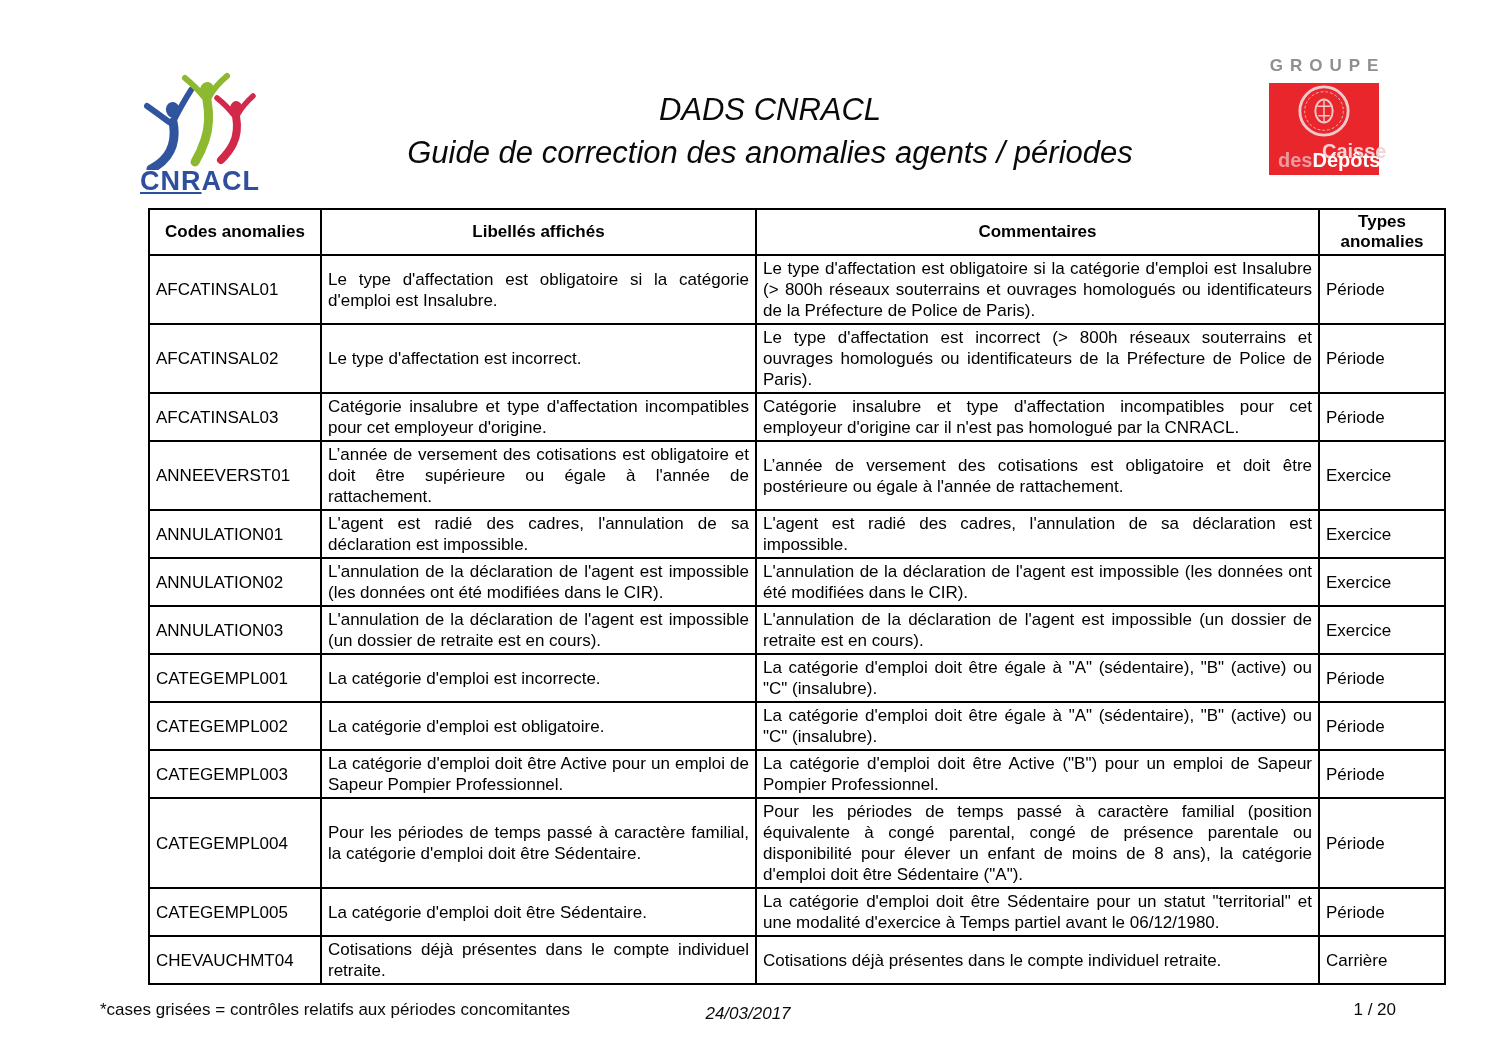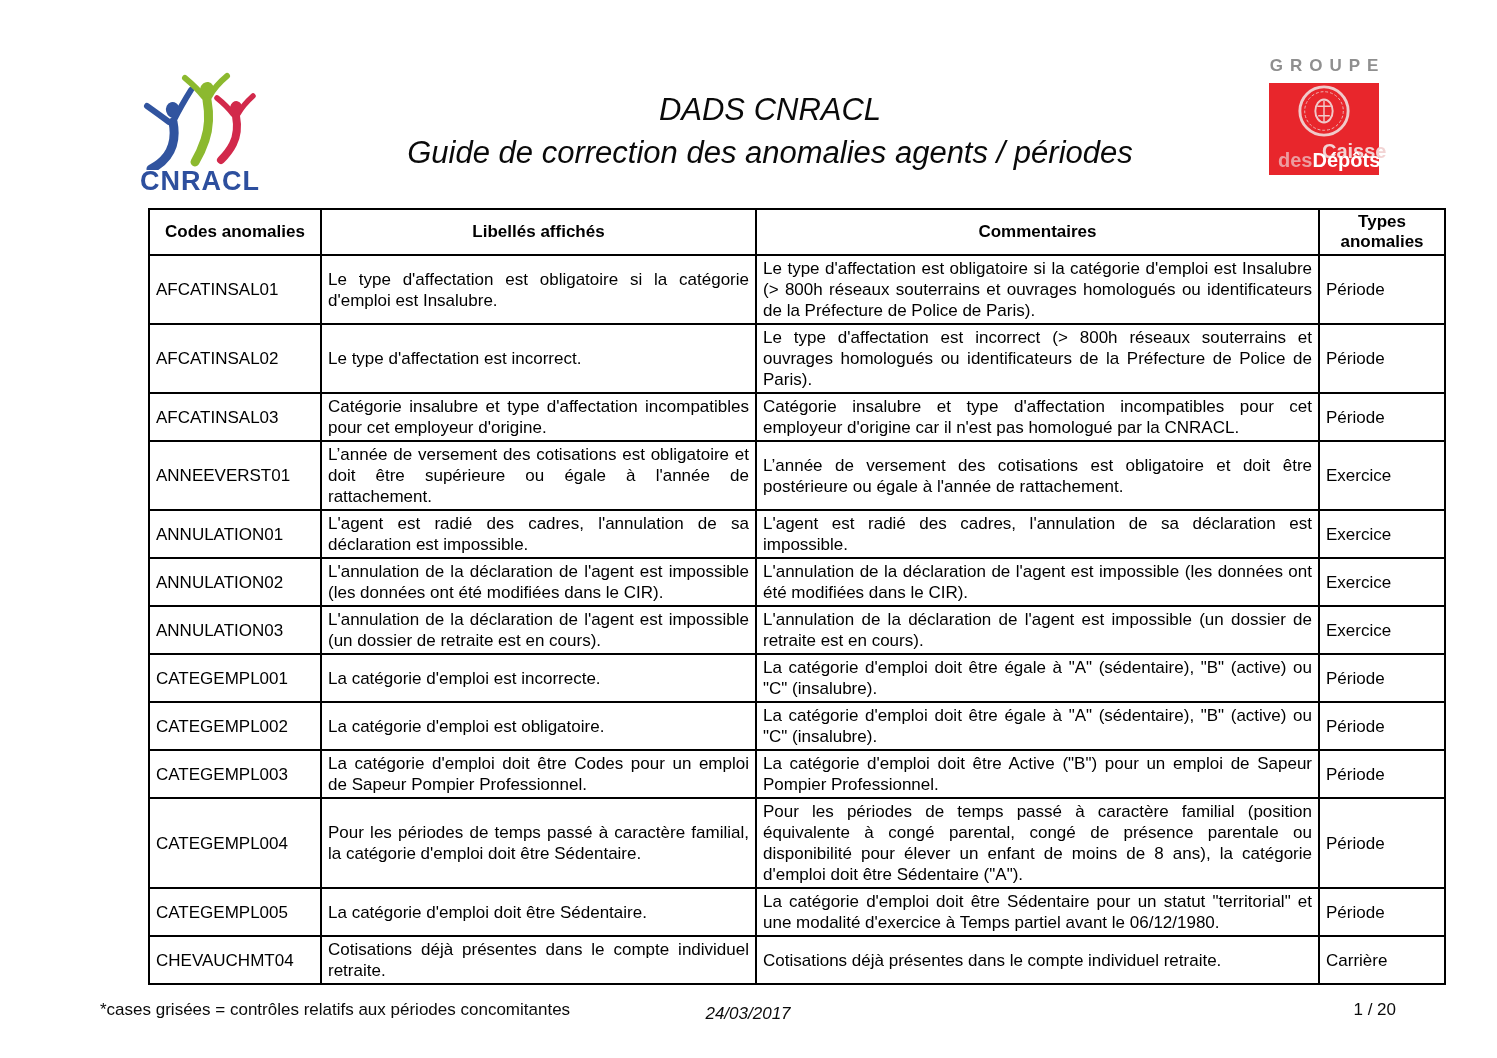--- a/index.html
+++ b/index.html
@@ -18,21 +18,21 @@
     position: absolute; left: 131px; top: 70px;
     width: 138px; height: 126px; text-align: center;
   }
   .logo-cnracl svg { display: block; margin: 0 auto; }
   .cnracl-wordmark {
     margin-top: -2px;
     font-size: 27px; letter-spacing: 1px;
     color: var(--cnracl-text, #2d4f9e);
     line-height: 1;
   }
-  .cnracl-wordmark .cnr { font-weight: 800; }
+  .cnracl-wordmark .cnr { font-weight: 800; text-decoration: underline; }
   .cnracl-wordmark .acl { font-weight: 700; }
 
   .page-title {
     position: absolute; left: 150px; top: 88px; width: 1240px;
     text-align: center;
     font-style: italic;
     font-size: 31px; line-height: 43px;
     color: #0a0a0a;
     white-space: nowrap;
   }
@@ -224,21 +224,21 @@
 
   <tr>
     <td class="c-code">CATEGEMPL002</td>
     <td class="c-lib">La catégorie d'emploi est obligatoire.</td>
     <td class="c-com">La catégorie d'emploi doit être égale à "A" (sédentaire), "B" (active) ou "C" (insalubre).</td>
     <td class="c-type">Période</td>
   </tr>
 
   <tr>
     <td class="c-code">CATEGEMPL003</td>
-    <td class="c-lib">La catégorie d'emploi doit être Codes pour un emploi de Sapeur Pompier Professionnel.</td>
+    <td class="c-lib">La catégorie d'emploi doit être Active pour un emploi de Sapeur Pompier Professionnel.</td>
     <td class="c-com">La catégorie d'emploi doit être Active ("B") pour un emploi de Sapeur Pompier Professionnel.</td>
     <td class="c-type">Période</td>
   </tr>
 
   <tr>
     <td class="c-code">CATEGEMPL004</td>
     <td class="c-lib">Pour les périodes de temps passé à caractère familial, la catégorie d'emploi doit être Sédentaire.</td>
     <td class="c-com">Pour les périodes de temps passé à caractère familial (position équivalente à congé parental, congé de présence parentale ou disponibilité pour élever un enfant de moins de 8 ans), la catégorie d'emploi doit être Sédentaire ("A").</td>
     <td class="c-type">Période</td>
   </tr>

